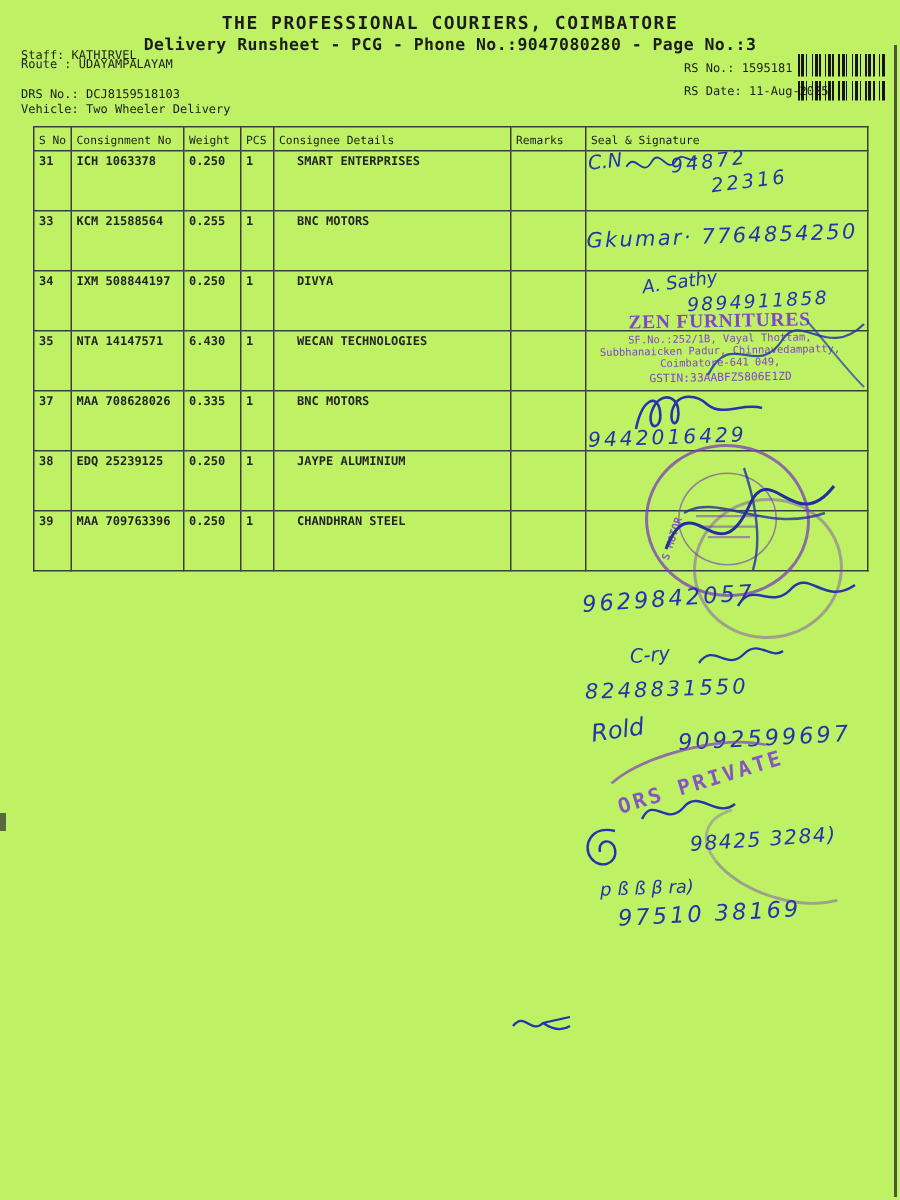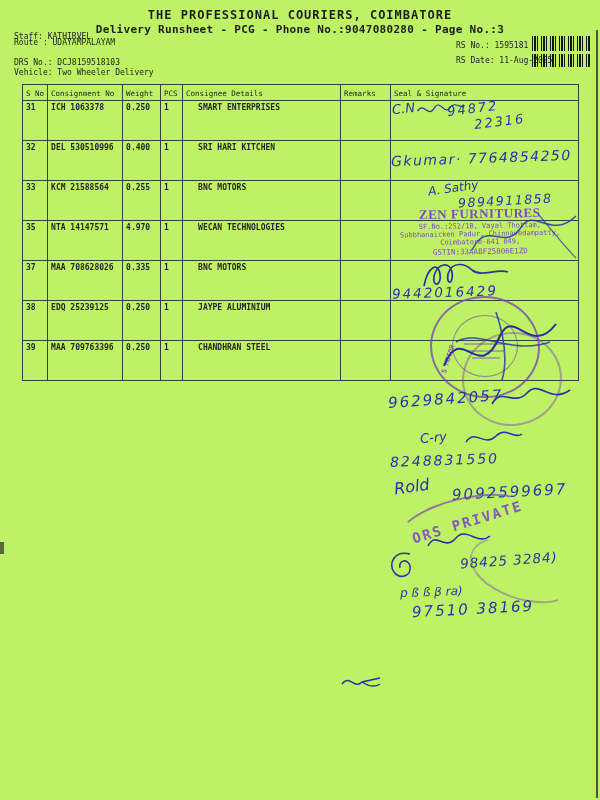--- a/index.html
+++ b/index.html
@@ -65,41 +65,41 @@
       <tr>
           <td>31</td>
           <td>ICH 1063378</td>
           <td>0.250</td>
           <td>1</td>
           <td class="consignee">SMART ENTERPRISES</td>
           <td></td>
           <td></td>
         </tr>
       <tr>
-          <td>32</td>
-          <td>DEL 530510996</td>
-          <td>0.400</td>
-          <td>1</td>
-          <td class="consignee">SRI HARI KITCHEN</td>
-          <td></td>
-          <td></td>
-        </tr>
-      <tr>
           <td>33</td>
           <td>KCM 21588564</td>
           <td>0.255</td>
           <td>1</td>
           <td class="consignee">BNC MOTORS</td>
           <td></td>
           <td></td>
         </tr>
       <tr>
+          <td>34</td>
+          <td>IXM 508844197</td>
+          <td>0.250</td>
+          <td>1</td>
+          <td class="consignee">DIVYA</td>
+          <td></td>
+          <td></td>
+        </tr>
+      <tr>
           <td>35</td>
           <td>NTA 14147571</td>
-          <td>4.970</td>
+          <td>6.430</td>
           <td>1</td>
           <td class="consignee">WECAN TECHNOLOGIES</td>
           <td></td>
           <td></td>
         </tr>
       <tr>
           <td>37</td>
           <td>MAA 708628026</td>
           <td>0.335</td>
           <td>1</td>

